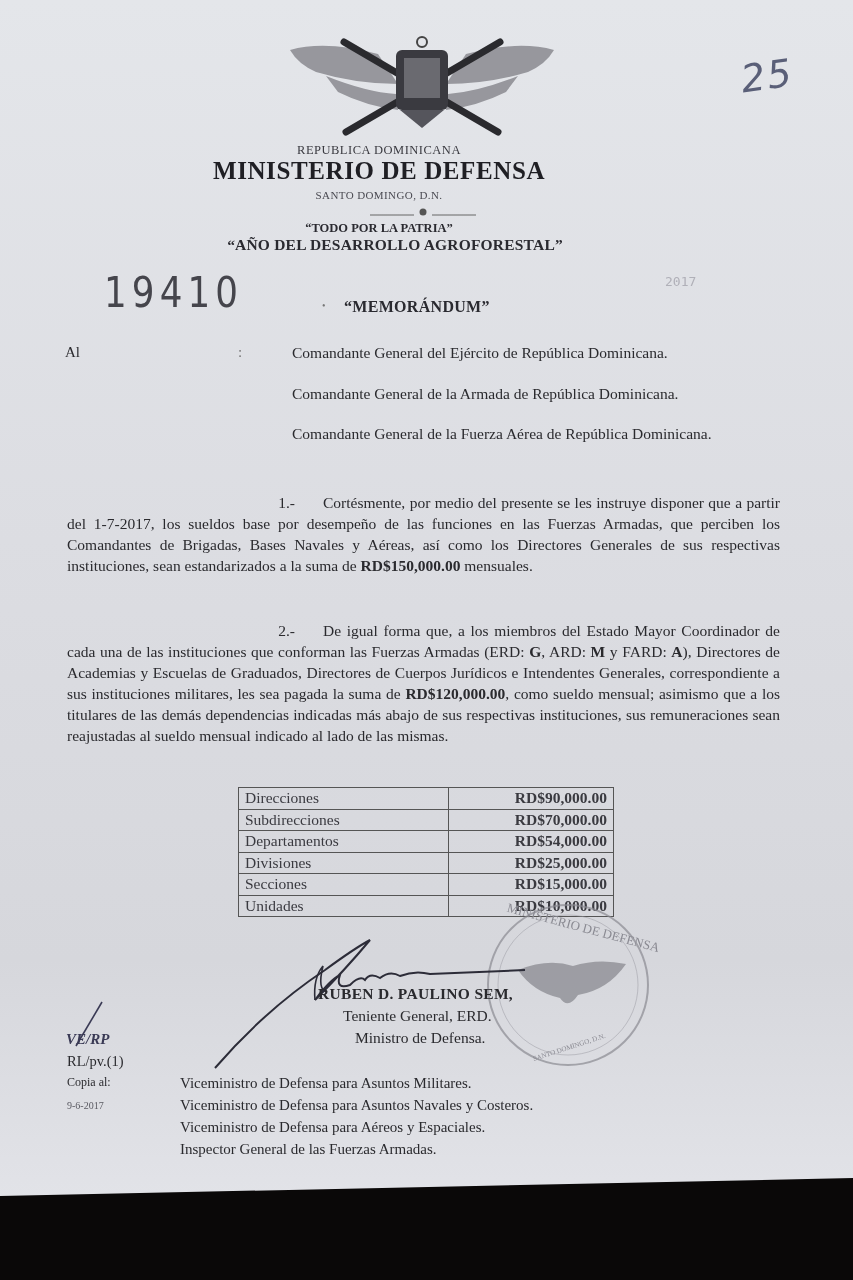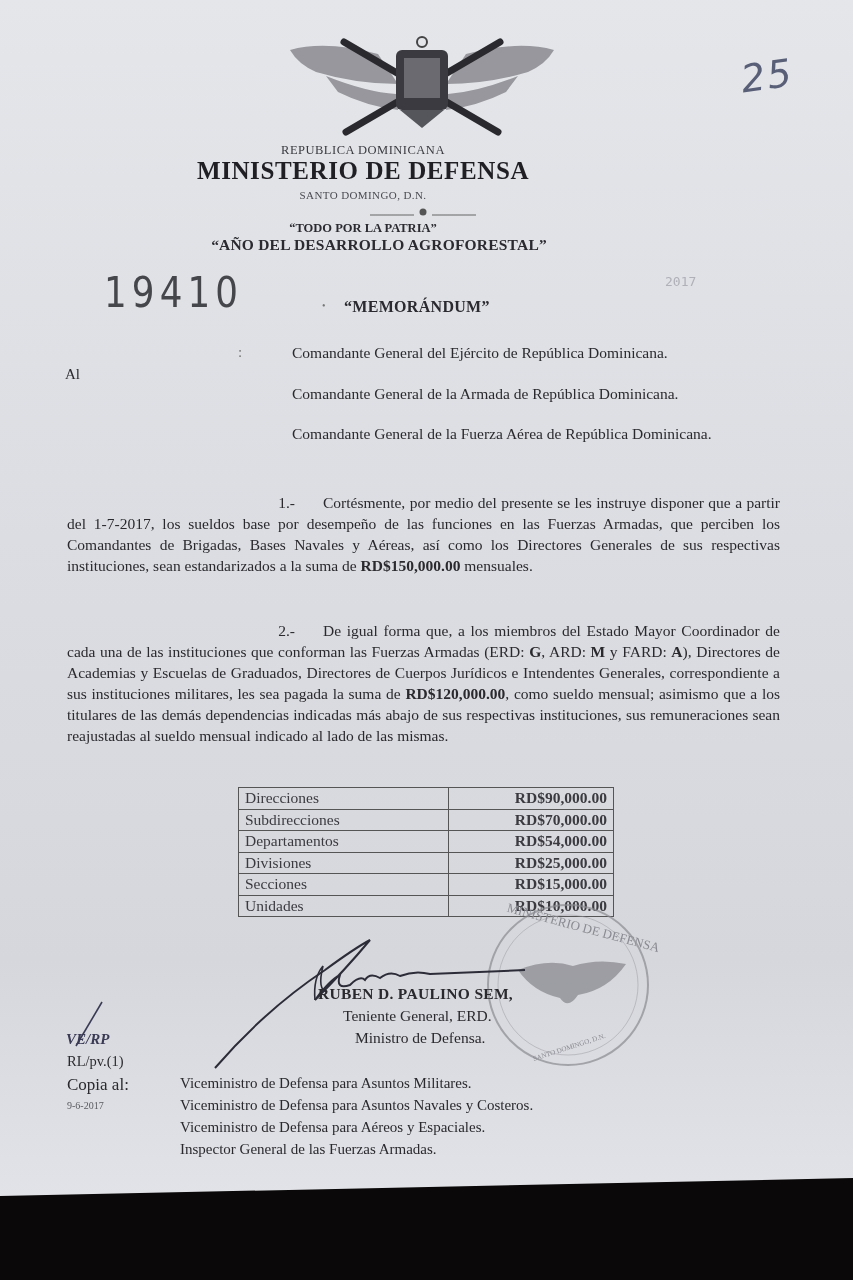--- a/index.html
+++ b/index.html
@@ -10,33 +10,33 @@
       font-family: "Liberation Serif", "DejaVu Serif", serif;
       color: #2a2a2e;
     }
     .paper {
       position: absolute; left: 0; top: 0; width: 853px; height: 1200px;
       background: linear-gradient(180deg, #e4e6ea 0%, #dcdde2 45%, #d6d7dc 80%, #e2e3e8 100%);
       clip-path: polygon(0 0, 100% 0, 100% 1178px, 0 1196px);
     }
     .abs { position: absolute; }
     .emblem { left: 286px; top: 32px; width: 272px; height: 110px; }
-    .hdr-line { left: 0; width: 726px; text-align: center; }
+    .hdr-line { left: 16px; width: 726px; text-align: center; }
     .republica { top: 143px; font-size: 12.5px; letter-spacing: 0.5px; color: #3a3a40; }
     .ministerio { top: 157px; font-size: 25px; font-weight: bold; letter-spacing: 0.6px; color: #1f1f24; }
     .santo { top: 189px; font-size: 11px; color: #4a4a52; letter-spacing: 0.4px; }
     .sep { top: 206px; left: 370px; width: 106px; height: 12px; }
     .lema1 { top: 221px; font-size: 12.5px; font-weight: bold; color: #2a2a30; }
     .lema2 { top: 236px; font-size: 15.5px; font-weight: bold; color: #2a2a30; letter-spacing: 0.2px; padding-left: 16px; }
     .hand-number { left: 741px; top: 54px; font-family: "DejaVu Sans", sans-serif; font-size: 38px; color: #5a5f78; font-style: italic; transform: rotate(-8deg); letter-spacing: 2px; }
     .doc-number { left: 104px; top: 268px; font-family: "DejaVu Sans", sans-serif; font-size: 42px; color: #45454c; letter-spacing: 6px; transform: scaleX(0.85); transform-origin: left top; }
     .stamp-date { left: 665px; top: 274px; font-size: 13px; color: #b0b0b8; font-family: "DejaVu Sans Mono", monospace; }
     .memo-title { left: 344px; top: 298px; font-size: 16px; font-weight: bold; color: #2a2a30; letter-spacing: 0.3px; }
     .memo-dot { left: 322px; top: 300px; font-size: 10px; color: #777; }
-    .to-label { left: 65px; top: 344px; font-size: 15px; margin-top: 22px; }
+    .to-label { left: 65px; top: 344px; font-size: 15px; }
     .to-colon { left: 238px; top: 344px; font-size: 15px; color: #777; }
     .recipient { left: 292px; width: 486px; font-size: 15.5px; line-height: 18px; }
     .r1 { top: 344px; }
     .r2 { top: 385px; }
     .r3 { top: 425px; text-align: justify; text-align-last: left; }
     .para { left: 67px; width: 713px; font-size: 15.5px; line-height: 21px; text-align: justify; }
     .para .num { display: inline-block; width: 228px; text-align: right; padding-right: 28px; box-sizing: content-box; }
     .p1 { top: 492px; }
     .p2 { top: 620px; }
     .b { font-weight: bold; }
@@ -45,21 +45,21 @@
     .salary-table td.name { width: 197px; }
     .salary-table td.amt { width: 152px; text-align: right; font-weight: bold; }
     .seal { left: 478px; top: 900px; width: 180px; height: 170px; }
     .signature { left: 205px; top: 930px; width: 330px; height: 140px; }
     .sig-name { left: 318px; top: 985px; font-size: 15.5px; font-weight: bold; letter-spacing: 0.3px; }
     .sig-rank { left: 343px; top: 1007px; font-size: 15.5px; }
     .sig-title { left: 355px; top: 1029px; font-size: 15.5px; }
     .initials { left: 66px; top: 1031px; font-size: 15px; font-weight: bold; color: #3a3a55; font-style: italic; }
     .initials-check { left: 72px; top: 998px; width: 40px; height: 50px; }
     .ref { left: 67px; top: 1053px; font-size: 14.5px; }
-    .copia { left: 67px; top: 1075px; font-size: 17px; }
+    .copia { left: 67px; top: 1075px; font-size: 12px; }
     .date-small { left: 67px; top: 1100px; font-size: 10px; color: #5a5a62; }
     .cc-list { left: 180px; top: 1072px; font-size: 15px; line-height: 22px; }
     .cc-list div { white-space: nowrap; }
   </style>
 </head>
 <body>
 
 <div class="paper"></div>
 
 <svg class="abs emblem" viewBox="0 0 272 110">

